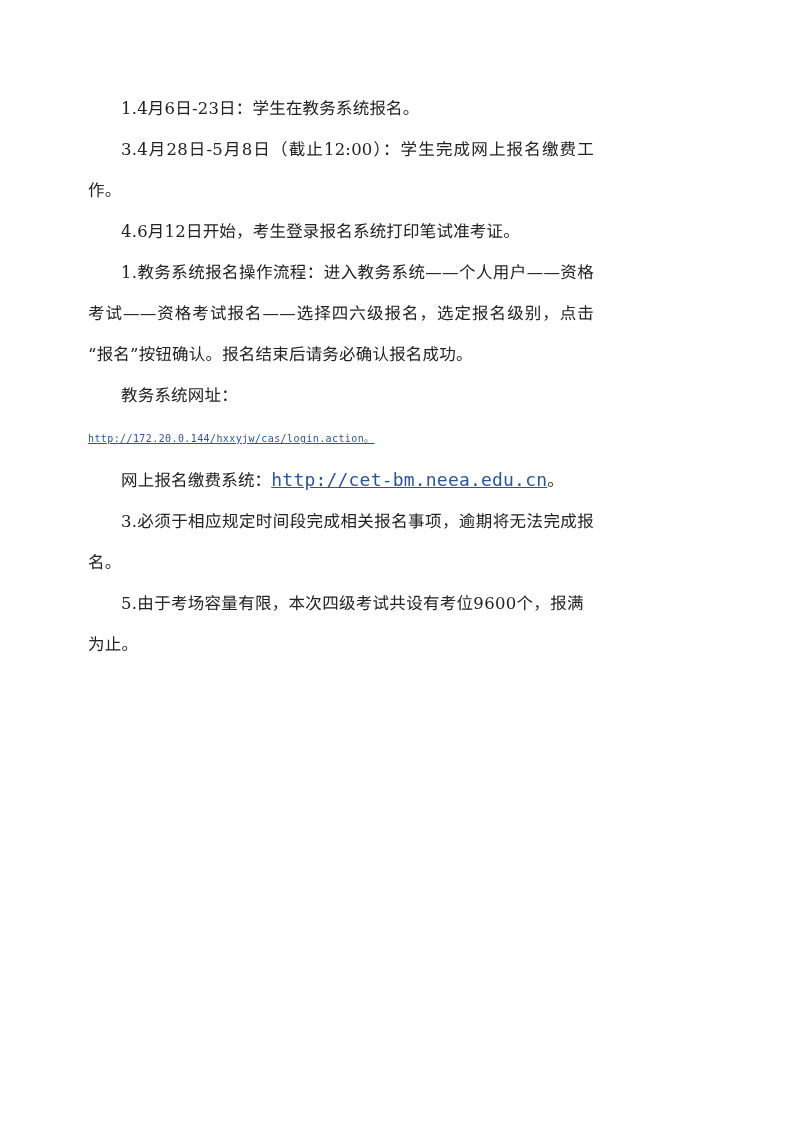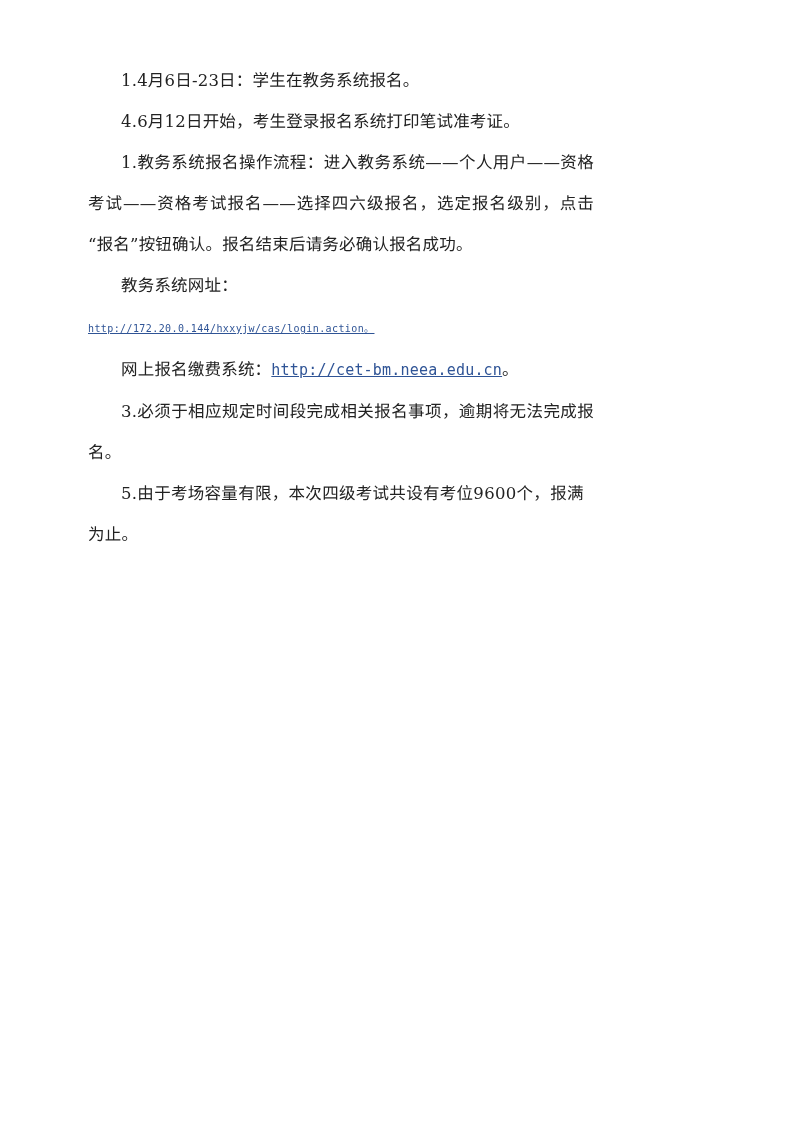--- a/index.html
+++ b/index.html
@@ -13,21 +13,21 @@
     background: #ffffff;
     font-family: "DejaVu Serif", "Liberation Serif", serif;
     color: #1a1a1a;
     overflow: hidden;
   }
   .page {
     position: relative;
     width: 682px;
     height: 1123px;
     box-sizing: border-box;
-    padding: 60px 88px 60px 88px;
+    padding: 88px 88px 60px 88px;
   }
   .doc-body {
     font-size: 16.5px;
     line-height: 41px;
     color: #222222;
     letter-spacing: 0.2px;
   }
   p.para {
     margin: 0;
     text-align: justify;
@@ -53,36 +53,37 @@
     text-decoration: underline;
     font-family: "DejaVu Sans Mono", "Liberation Mono", monospace;
     font-size: 10px;
     letter-spacing: 0.4px;
     cursor: pointer;
   }
   .link-inline {
     color: #2f5496;
     text-decoration: underline;
     font-family: "DejaVu Sans Mono", "Liberation Mono", monospace;
-    font-size: 15px;
+    font-size: 18px;
     letter-spacing: 0.2px;
     cursor: pointer;
   }
   .url-line {
     text-indent: 2em;
     margin: 0;
   }
 </style>
 </head>
 <body>
 
 <div class="page">
   <div class="doc-body">
 
     <p class="para indent">1.4月6日-23日：学生在教务系统报名。</p>
+    <p class="para indent">3.4月28日-5月8日（截止12:00）：学生完成网上报名缴费工作。</p>
     <p class="para indent">4.6月12日开始，考生登录报名系统打印笔试准考证。</p>
 
 
     <p class="para indent">1.教务系统报名操作流程：进入教务系统——个人用户——资格考试——资格考试报名——选择四六级报名，选定报名级别，点击“报名”按钮确认。报名结束后请务必确认报名成功。</p>
 
     <p class="url-line"><span>教务系统网址：</span></p>
     <p class="para"><a class="link" href="#">http://172.20.0.144/hxxyjw/cas/login.action。</a></p>
 
 
     <p class="url-line"><span>网上报名缴费系统：</span><a class="link-inline" href="#">http://cet-bm.neea.edu.cn</a><span>。</span></p>

